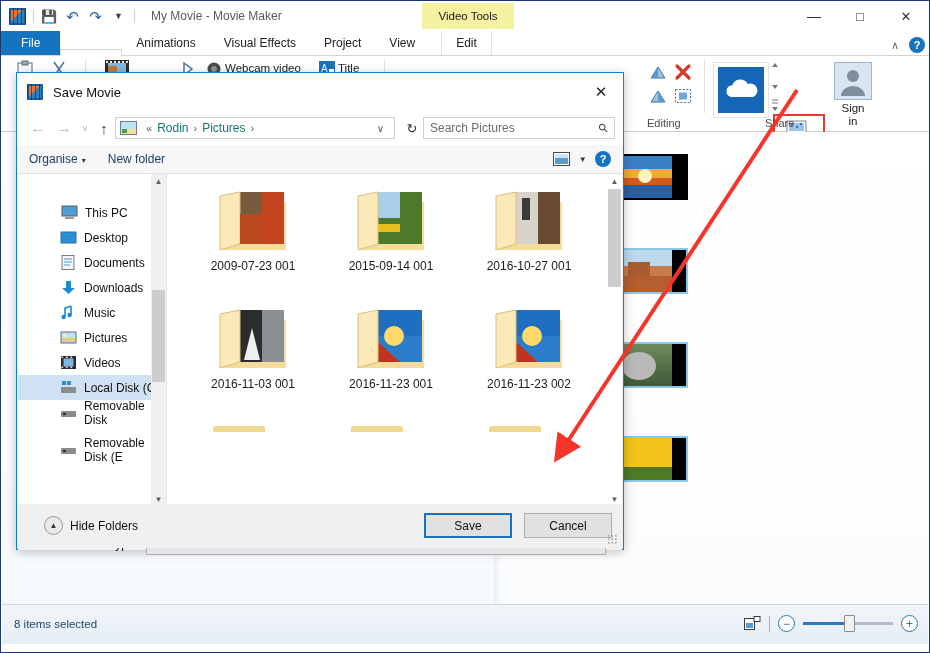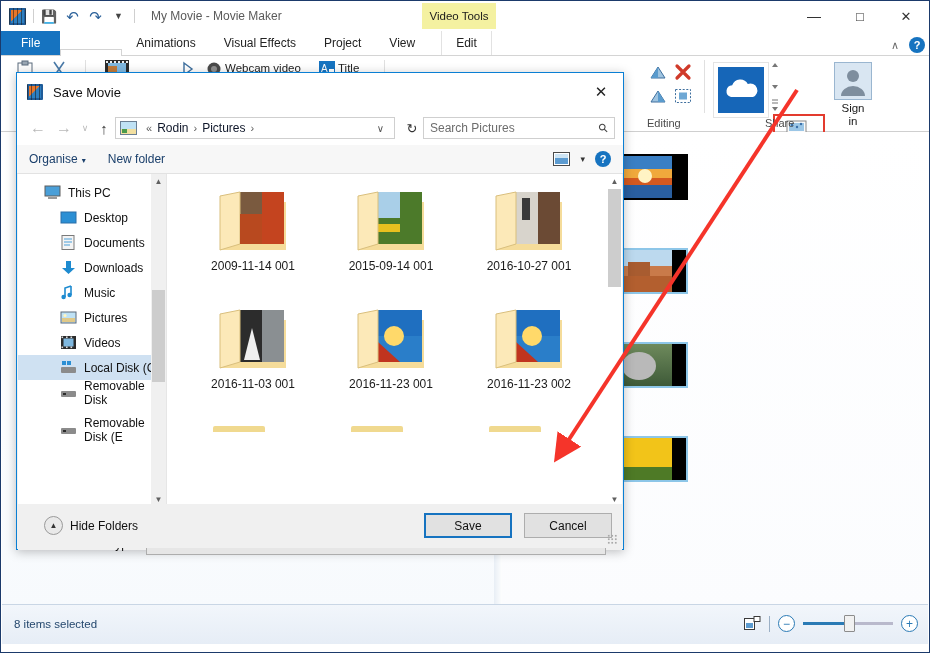--- a/index.html
+++ b/index.html
@@ -21,21 +21,21 @@
   .mm-logo:before{content:"";position:absolute;left:2px;top:2px;right:2px;bottom:2px;
     background:linear-gradient(135deg,#e8762a 0%,#e8762a 45%,#2d7fc1 46%,#2d7fc1 100%);}
   .mm-logo:after{content:"";position:absolute;left:0;top:0;bottom:0;width:100%;
     background:repeating-linear-gradient(to right,#1a1a1a 0 1.5px,transparent 1.5px 4px);
     opacity:.55;}
   .sep-v{width:1px;height:14px;background:#cfcfcf;margin:0 7px;}
   .save-ic{color:#2a6099;font-size:13px;line-height:17px;text-align:center;}
   .undo-ic,.redo-ic{color:#2a6099;font-size:15px;line-height:17px;text-align:center;}
   .qat-dd{color:#444;font-size:9px;line-height:17px;text-align:center;}
   #app-title{margin-left:9px;font-size:12px;color:#5a5a5a;}
-  #videotools-tab{position:absolute;left:421px;top:2px;width:74px;height:26px;background:#f4f1a1;
+  #videotools-tab{position:absolute;left:421px;top:2px;width:92px;height:26px;background:#f4f1a1;
     display:flex;align-items:center;justify-content:center;font-size:11.5px;color:#1a1a1a;}
   #win-ctrls{position:absolute;right:0;top:0;height:30px;display:flex;}
   .wc{width:46px;height:30px;display:flex;align-items:center;justify-content:center;color:#333;font-size:13px;}
   .wc.min{font-size:14px;}
 
   
   #ribbon-tabs{height:24px;background:#ffffff;display:flex;align-items:flex-end;position:relative;
      border-bottom:1px solid #d4d4d4;}
   .rtab{height:24px;line-height:24px;padding:0 14px;font-size:12px;color:#222;box-sizing:border-box;}
   .rtab.file{background:#1673c0;color:#fff;padding:0 20px;}
@@ -98,21 +98,21 @@
   #nav-bar{height:34px;background:#fff;display:flex;align-items:center;padding:0 8px;gap:0;}
   .nav-arrow{width:26px;text-align:center;font-size:16px;color:#b9b9b9;}
   .nav-arrow.up{color:#3d3d3d;font-size:15px;width:22px;}
   .nav-dd{width:16px;text-align:center;font-size:9px;color:#b9b9b9;}
   #crumb{flex:1;height:22px;border:1px solid #cfcfcf;background:#fff;display:flex;align-items:center;
      padding:0 4px;box-sizing:border-box;margin-right:6px;}
   .pic-ic{width:15px;height:12px;border:1px solid #6b7f93;background:linear-gradient(#bfe2f5 0 55%,#f2dfa0 55% 100%);
      position:relative;margin-right:4px;flex:0 0 auto;}
   .pic-ic:after{content:"";position:absolute;left:1px;bottom:1px;width:5px;height:4px;background:#4b9b4b;}
   .crumb-sep{color:#5a5a5a;padding:0 5px;font-size:11px;}
-  .crumb-txt{font-size:12px;color:#0f172a;}
+  .crumb-txt{font-size:12px;color:#0f766e;}
   #crumb-dd{margin-left:auto;font-size:10px;color:#555;padding:0 6px;}
   #refresh{width:22px;text-align:center;font-size:13px;color:#333;}
   #searchbox{width:192px;height:22px;border:1px solid #cfcfcf;background:#fff;display:flex;align-items:center;
      padding:0 6px;box-sizing:border-box;}
   #search-ph{flex:1;font-size:12px;color:#6d6d6d;}
   .mag{font-size:12px;color:#444;transform:rotate(-45deg);display:inline-block;}
 
   #cmd-bar{height:28px;background:#f7f7f7;border-bottom:1px solid #e2e2e2;display:flex;align-items:center;padding:0 12px;}
   .cmd{font-size:12px;color:#1a3f6b;margin-right:22px;}
   .cmd .dd{font-size:8px;margin-left:4px;color:#1a3f6b;}
@@ -447,21 +447,21 @@
         <rect x="2" y="2" width="13" height="4" fill="#cde4f4"></rect>
       </svg>
       <span style="font-size:9px;color:#333;">▾</span>
       <span class="help-circ">?</span>
     </span>
   </div>
 
   <div id="dlg-body">
 
     <div id="tree">
-      <div class="tree-item lvl0" style="padding-left:26px;">
+      <div class="tree-item lvl0" style="padding-left:43px;margin-top:20px;">
         <span class="ic">
           <svg width="17" height="15">
               <rect x="1" y="1" width="15" height="10" fill="#4a9fd8" stroke="#5c5c5c"></rect>
               <rect x="4" y="12" width="9" height="2" fill="#9a9a9a"></rect>
             </svg>
         </span>
         <span>This PC</span>
       </div>
       <div class="tree-item" style="padding-left:42px;">
         <span class="ic">
@@ -570,21 +570,21 @@
       <div class="fitem" style="left:12px;top:10px;">
         <div class="folder">
           <svg width="86" height="72" viewBox="0 0 86 72">
             <path d="M10 12 H34 L40 18 H76 V66 H10 Z" fill="#f5dc9a"></path>
             <rect x="30" y="8" width="44" height="52" fill="#c4441f"></rect>
             <rect x="30" y="8" width="22" height="52" fill="#7a5a3f"></rect>
             <path d="M30 8 L30 60 L10 66 L10 12 Z" fill="#fce9b8" stroke="#d9bf7d"></path>
             <rect x="30" y="30" width="22" height="30" fill="#b8491f"></rect>
           </svg>
         </div>
-        <div class="fname">2009-11-14 001</div>
+        <div class="fname">2009-07-23 001</div>
       </div>
       <div class="fitem" style="left:150px;top:10px;">
         <div class="folder">
           <svg width="86" height="72" viewBox="0 0 86 72">
             <path d="M10 12 H34 L40 18 H76 V66 H10 Z" fill="#f5dc9a"></path>
             <rect x="30" y="8" width="44" height="52" fill="#4c7a2a"></rect>
             <rect x="30" y="8" width="22" height="26" fill="#a9cfe8"></rect>
             <rect x="30" y="40" width="22" height="8" fill="#e8c01f"></rect>
             <path d="M30 8 L30 60 L10 66 L10 12 Z" fill="#fce9b8" stroke="#d9bf7d"></path>
           </svg>

